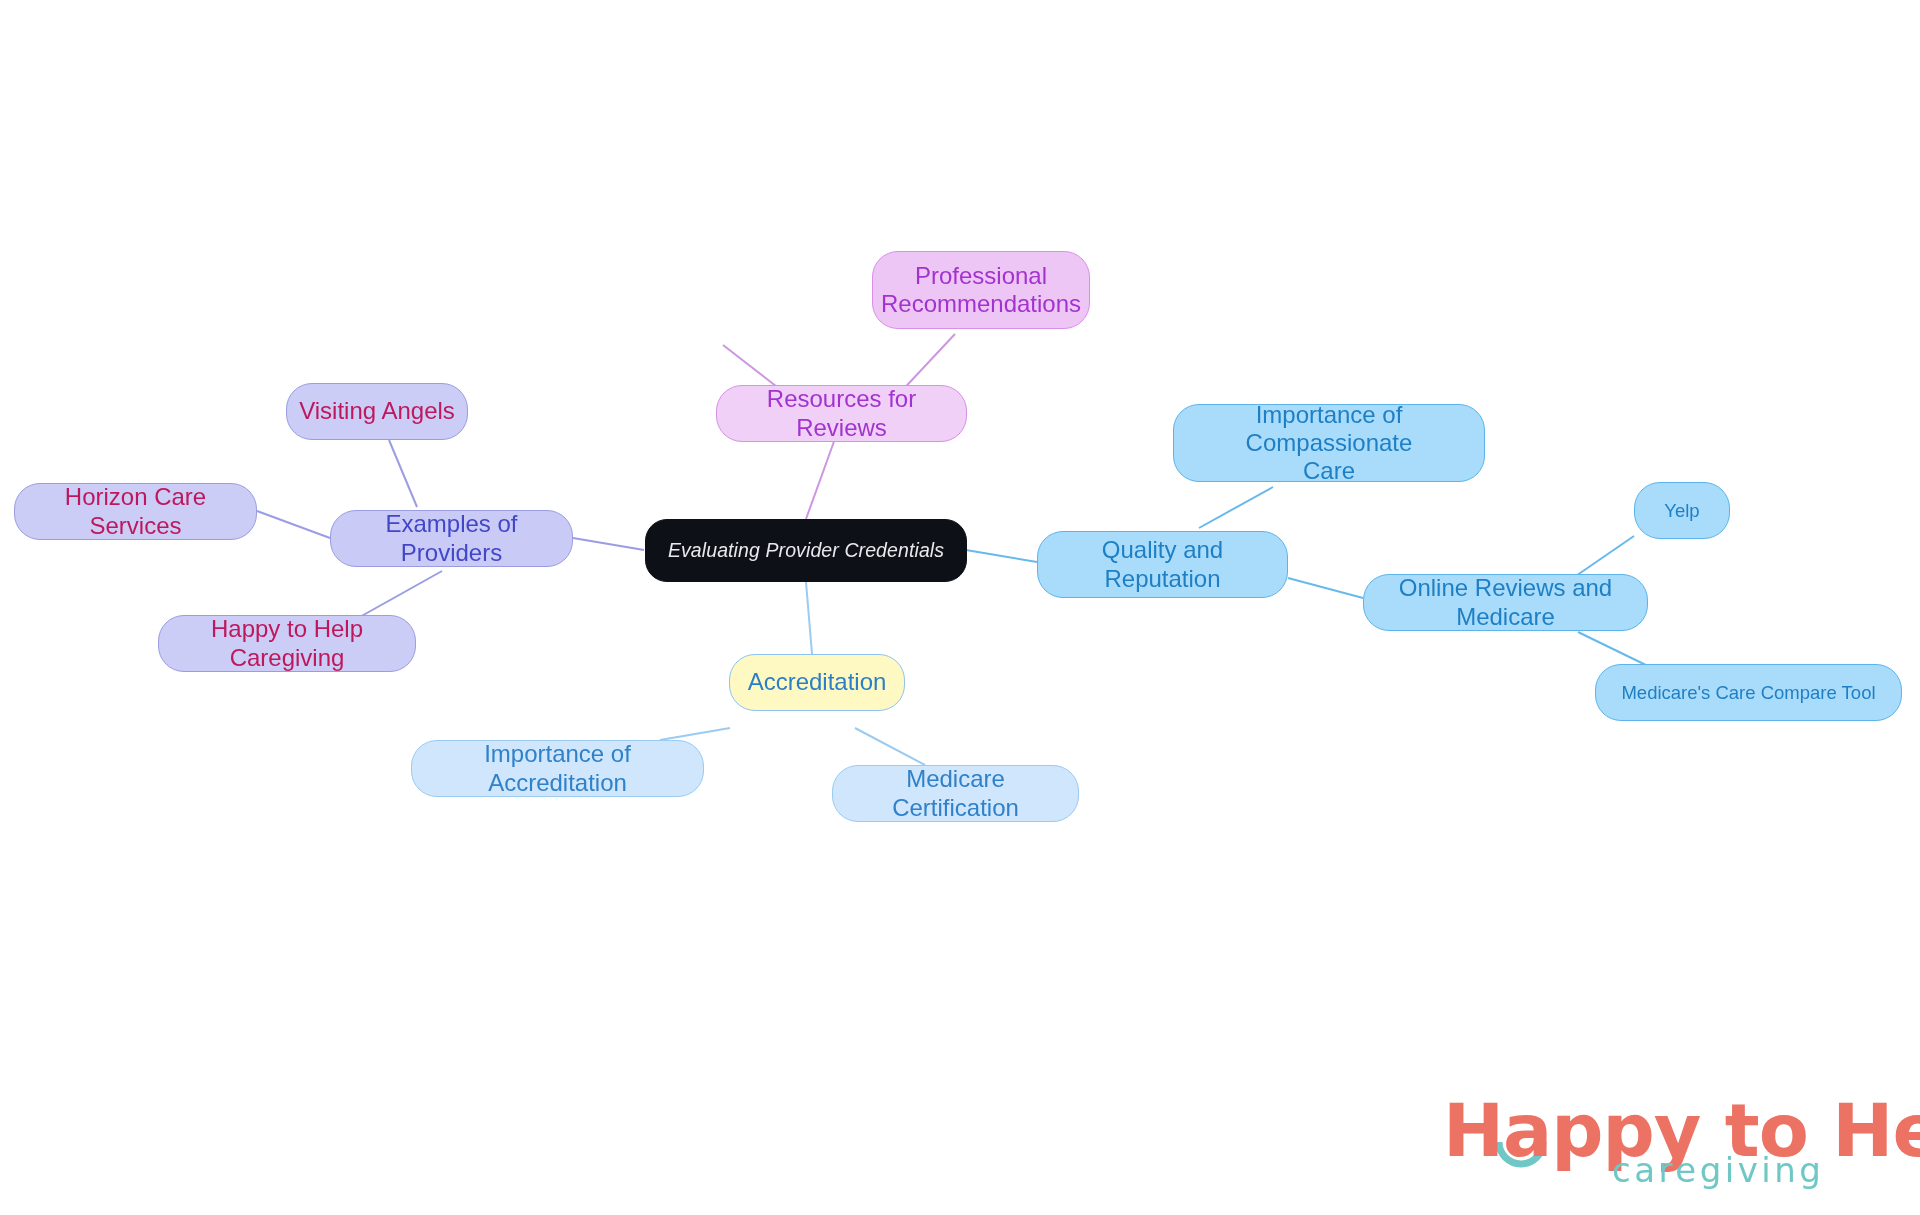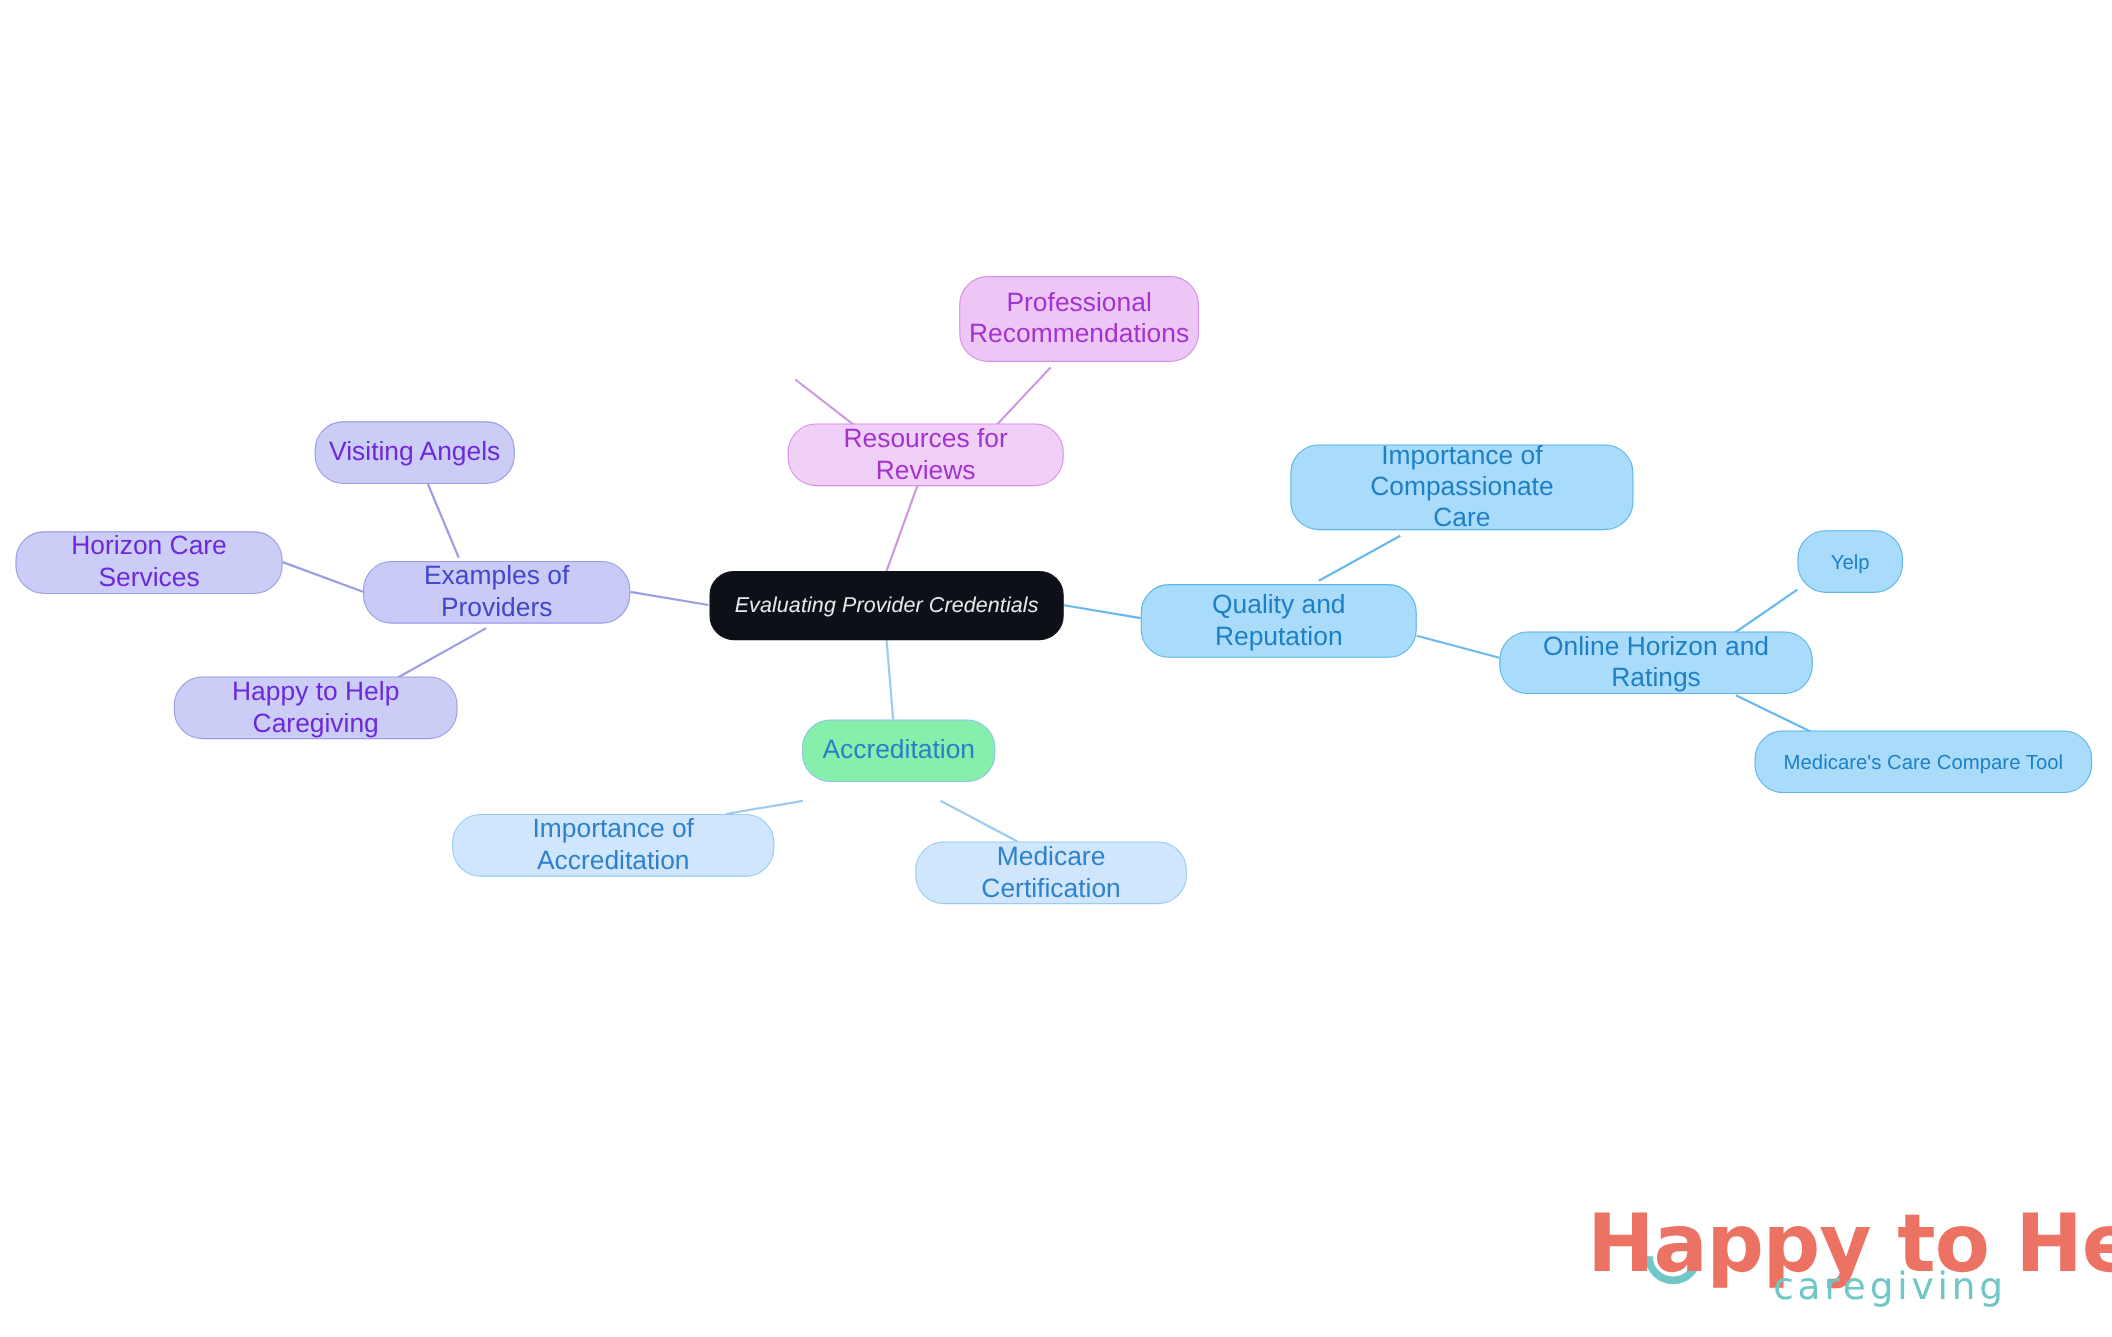--- a/index.html
+++ b/index.html
@@ -71,29 +71,29 @@
     color: #a233cf;
   }
   .periwinkle {
     background: #c9caf6;
     border-color: #9a9de2;
     color: #4247c8;
   }
   .periwinkle-mid {
     background: #cbcdf7;
     border-color: #9a9de2;
-    color: #6d28d9;
+    color: #be185d;
   }
   .blue {
     background: #a9dcfb;
     border-color: #5cb4ea;
     color: #1f7fc4;
   }
   .blue-pale {
-    background: #86efac;
+    background: #fef9c3;
     border-color: #8ec4ef;
     color: #2b7fc8;
     text-align: right;
   }
   .blue-pale2 {
     background: #cfe6fc;
     border-color: #9bcbf1;
     color: #2f81ca;
   }
 
@@ -186,21 +186,21 @@
 
   <div class="node lvl2 periwinkle-mid" style="left:14px; top:483px; width:243px; height:57px;">Horizon Care Services</div>
 
   <div class="node lvl2 periwinkle-mid" style="left:158px; top:615px; width:258px; height:57px;">Happy to Help Caregiving</div>
 
   <div class="node lvl1 blue" style="left:1037px; top:531px; width:251px; height:67px;">Quality and Reputation</div>
 
   <div class="node lvl2 blue" style="left:1173px; top:404px; width:312px; height:78px;">Importance of Compassionate
 Care</div>
 
-  <div class="node lvl2 blue" style="left:1363px; top:574px; width:285px; height:57px;">Online Horizon and Ratings</div>
+  <div class="node lvl2 blue" style="left:1363px; top:574px; width:285px; height:57px;">Online Reviews and Medicare</div>
 
   <div class="node small blue" style="left:1634px; top:482px; width:96px; height:57px;">Yelp</div>
 
   <div class="node small blue" style="left:1595px; top:664px; width:307px; height:57px;">Medicare's Care Compare Tool</div>
 
   <div class="node lvl1 blue-pale" style="left:729px; top:654px; width:176px; height:57px;">Accreditation</div>
 
   <div class="node lvl2 blue-pale2" style="left:411px; top:740px; width:293px; height:57px;">Importance of Accreditation</div>
 
   <div class="node lvl2 blue-pale2" style="left:832px; top:765px; width:247px; height:57px;">Medicare Certification</div>

